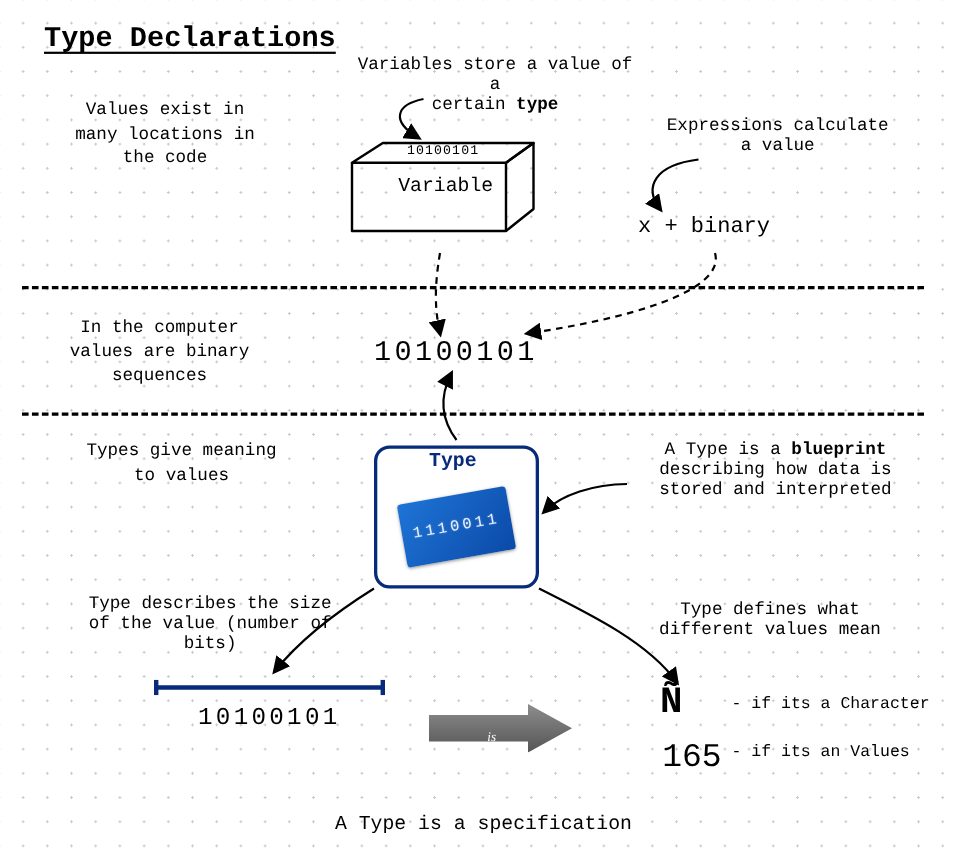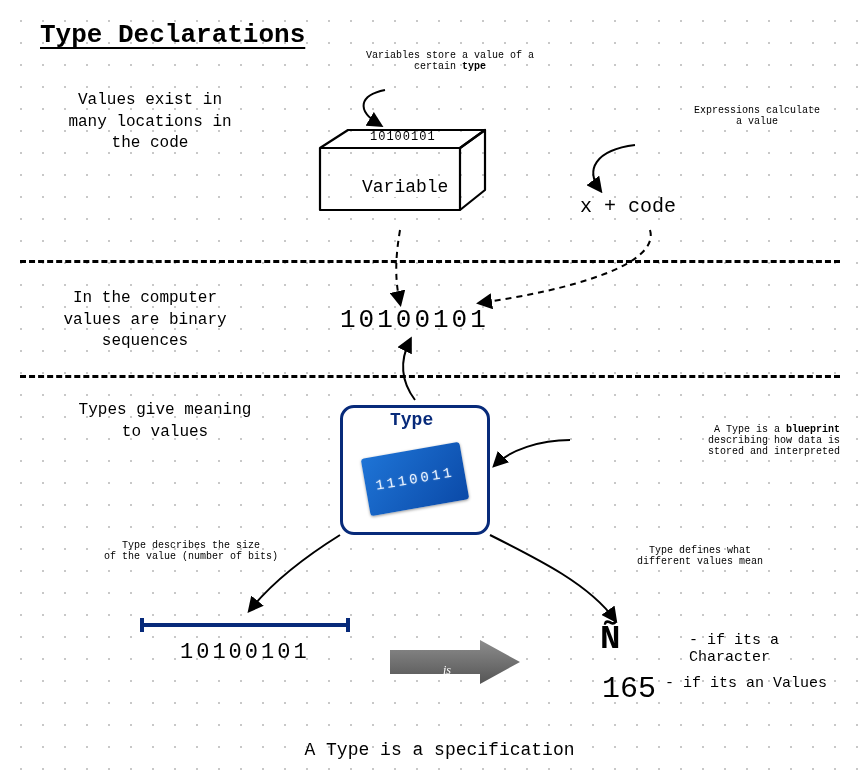--- a/index.html
+++ b/index.html
@@ -24,21 +24,21 @@
   .title {
     left: 40px; top: 20px;
     font-size: 26px;
     font-weight: bold;
     text-decoration: underline;
     text-decoration-thickness: 2px;
     text-underline-offset: 5px;
   }
   .hand { font-family: Liberation Mono, monospace; }
   .caption { font-size: 16px; line-height: 1.35; text-align: center; }
-  .small { font-size: 10px; text-align:center; }
+  .small { font-size: 16px; text-align:center; }
   .tiny { font-size: 12px; letter-spacing: 1px; }
   .binary-big { font-size: 26px; letter-spacing: 3px; }
   .binary-mid { font-size: 22px; letter-spacing: 3px; }
   .divider {
     width: 820px;
     border-top: 3px dashed #000;
   }
   .box-label {
     font-size: 18px;
     background: #fff;
@@ -101,34 +101,34 @@
   <g fill="none" stroke="#000" stroke-width="2.2" stroke-linejoin="round">
 
     <path d="M20 28 L160 28 L185 10 L48 10 Z"></path>
 
     <path d="M20 28 L20 90 L160 90 L160 28"></path>
 
     <path d="M160 28 L185 10 L185 70 L160 90"></path>
   </g>
 </svg>
 <div class="layer tiny hand" style="left:370px; top:130px;">10100101</div>
-<div class="layer box-label hand" style="left:360px; top:177px;">Variable</div>
+<div class="layer box-label hand" style="left:360px; top:160px;">Variable</div>
 
 <svg class="layer" style="left:330px; top:85px;" width="100" height="50">
   <defs>
       <marker id="ah1" markerWidth="8" markerHeight="8" refX="6" refY="4" orient="auto">
         <path d="M0 0 L8 4 L0 8 Z" fill="#000"></path>
       </marker>
     </defs>
   <path d="M55 5 C 30 10, 25 25, 50 40" fill="none" stroke="#000" stroke-width="2" marker-end="url(#ah1)"></path>
 </svg>
 
-<div class="layer small hand" style="left:652px; top:105px; width:210px; white-space:pre-line;">Expressions calculate
+<div class="layer small hand" style="left:602px; top:105px; width:210px; white-space:pre-line;">Expressions calculate
 a value</div>
-<div class="layer hand" style="left:580px; top:195px; font-size:20px;">x + code</div>
+<div class="layer hand" style="left:580px; top:195px; font-size:20px;">x + binary</div>
 
 <svg class="layer" style="left:575px; top:140px;" width="90" height="60">
   <defs>
       <marker id="ah2" markerWidth="8" markerHeight="8" refX="6" refY="4" orient="auto">
         <path d="M0 0 L8 4 L0 8 Z" fill="#000"></path>
       </marker>
     </defs>
   <path d="M60 5 C 20 10, 10 30, 25 50" fill="none" stroke="#000" stroke-width="2" marker-end="url(#ah2)"></path>
 </svg>
 
@@ -162,21 +162,21 @@
 
 <svg class="layer" style="left:390px; top:335px;" width="60" height="70">
   <defs>
       <marker id="ah4" markerWidth="8" markerHeight="8" refX="6" refY="4" orient="auto">
         <path d="M0 0 L8 4 L0 8 Z" fill="#000"></path>
       </marker>
     </defs>
   <path d="M25 65 C 10 45, 10 25, 20 5" fill="none" stroke="#000" stroke-width="2" marker-end="url(#ah4)"></path>
 </svg>
 
-<div class="layer small hand" style="left:570px; top:400px; width:270px; text-align:right;margin-top:24px;">
+<div class="layer small hand" style="left:570px; top:400px; width:270px; text-align:center;">
   <span>A Type is a </span><span class="bold">blueprint</span><span style="white-space:pre-line;">
 describing how data is
 stored and interpreted</span>
 </div>
 <svg class="layer" style="left:490px; top:435px;" width="90" height="40">
   <defs>
       <marker id="ah5" markerWidth="8" markerHeight="8" refX="6" refY="4" orient="auto">
         <path d="M0 0 L8 4 L0 8 Z" fill="#000"></path>
       </marker>
     </defs>
@@ -221,17 +221,17 @@
 <svg class="layer" style="left:480px; top:530px;" width="150" height="100">
   <defs>
       <marker id="ah7" markerWidth="8" markerHeight="8" refX="6" refY="4" orient="auto">
         <path d="M0 0 L8 4 L0 8 Z" fill="#000"></path>
       </marker>
     </defs>
   <path d="M10 5 C 60 30, 110 55, 135 90" fill="none" stroke="#000" stroke-width="2" marker-end="url(#ah7)"></path>
 </svg>
 
 <div class="layer val-char hand" style="left:600px; top:620px;">Ñ</div>
-<div class="layer val-note hand" style="left:665px; top:632px;margin-left:24px;">- if its a Character</div>
+<div class="layer val-note hand" style="left:665px; top:632px;">- if its a Character</div>
 <div class="layer val-int hand" style="left:582px; top:672px;margin-left:20px;">165</div>
 <div class="layer val-note hand" style="left:665px; top:675px;">- if its an Values</div>
 
 <div class="layer hand" style="left:12px; right:0; top:740px; text-align:center; font-size:18px;">A Type is a specification</div>
 
 </body></html>

